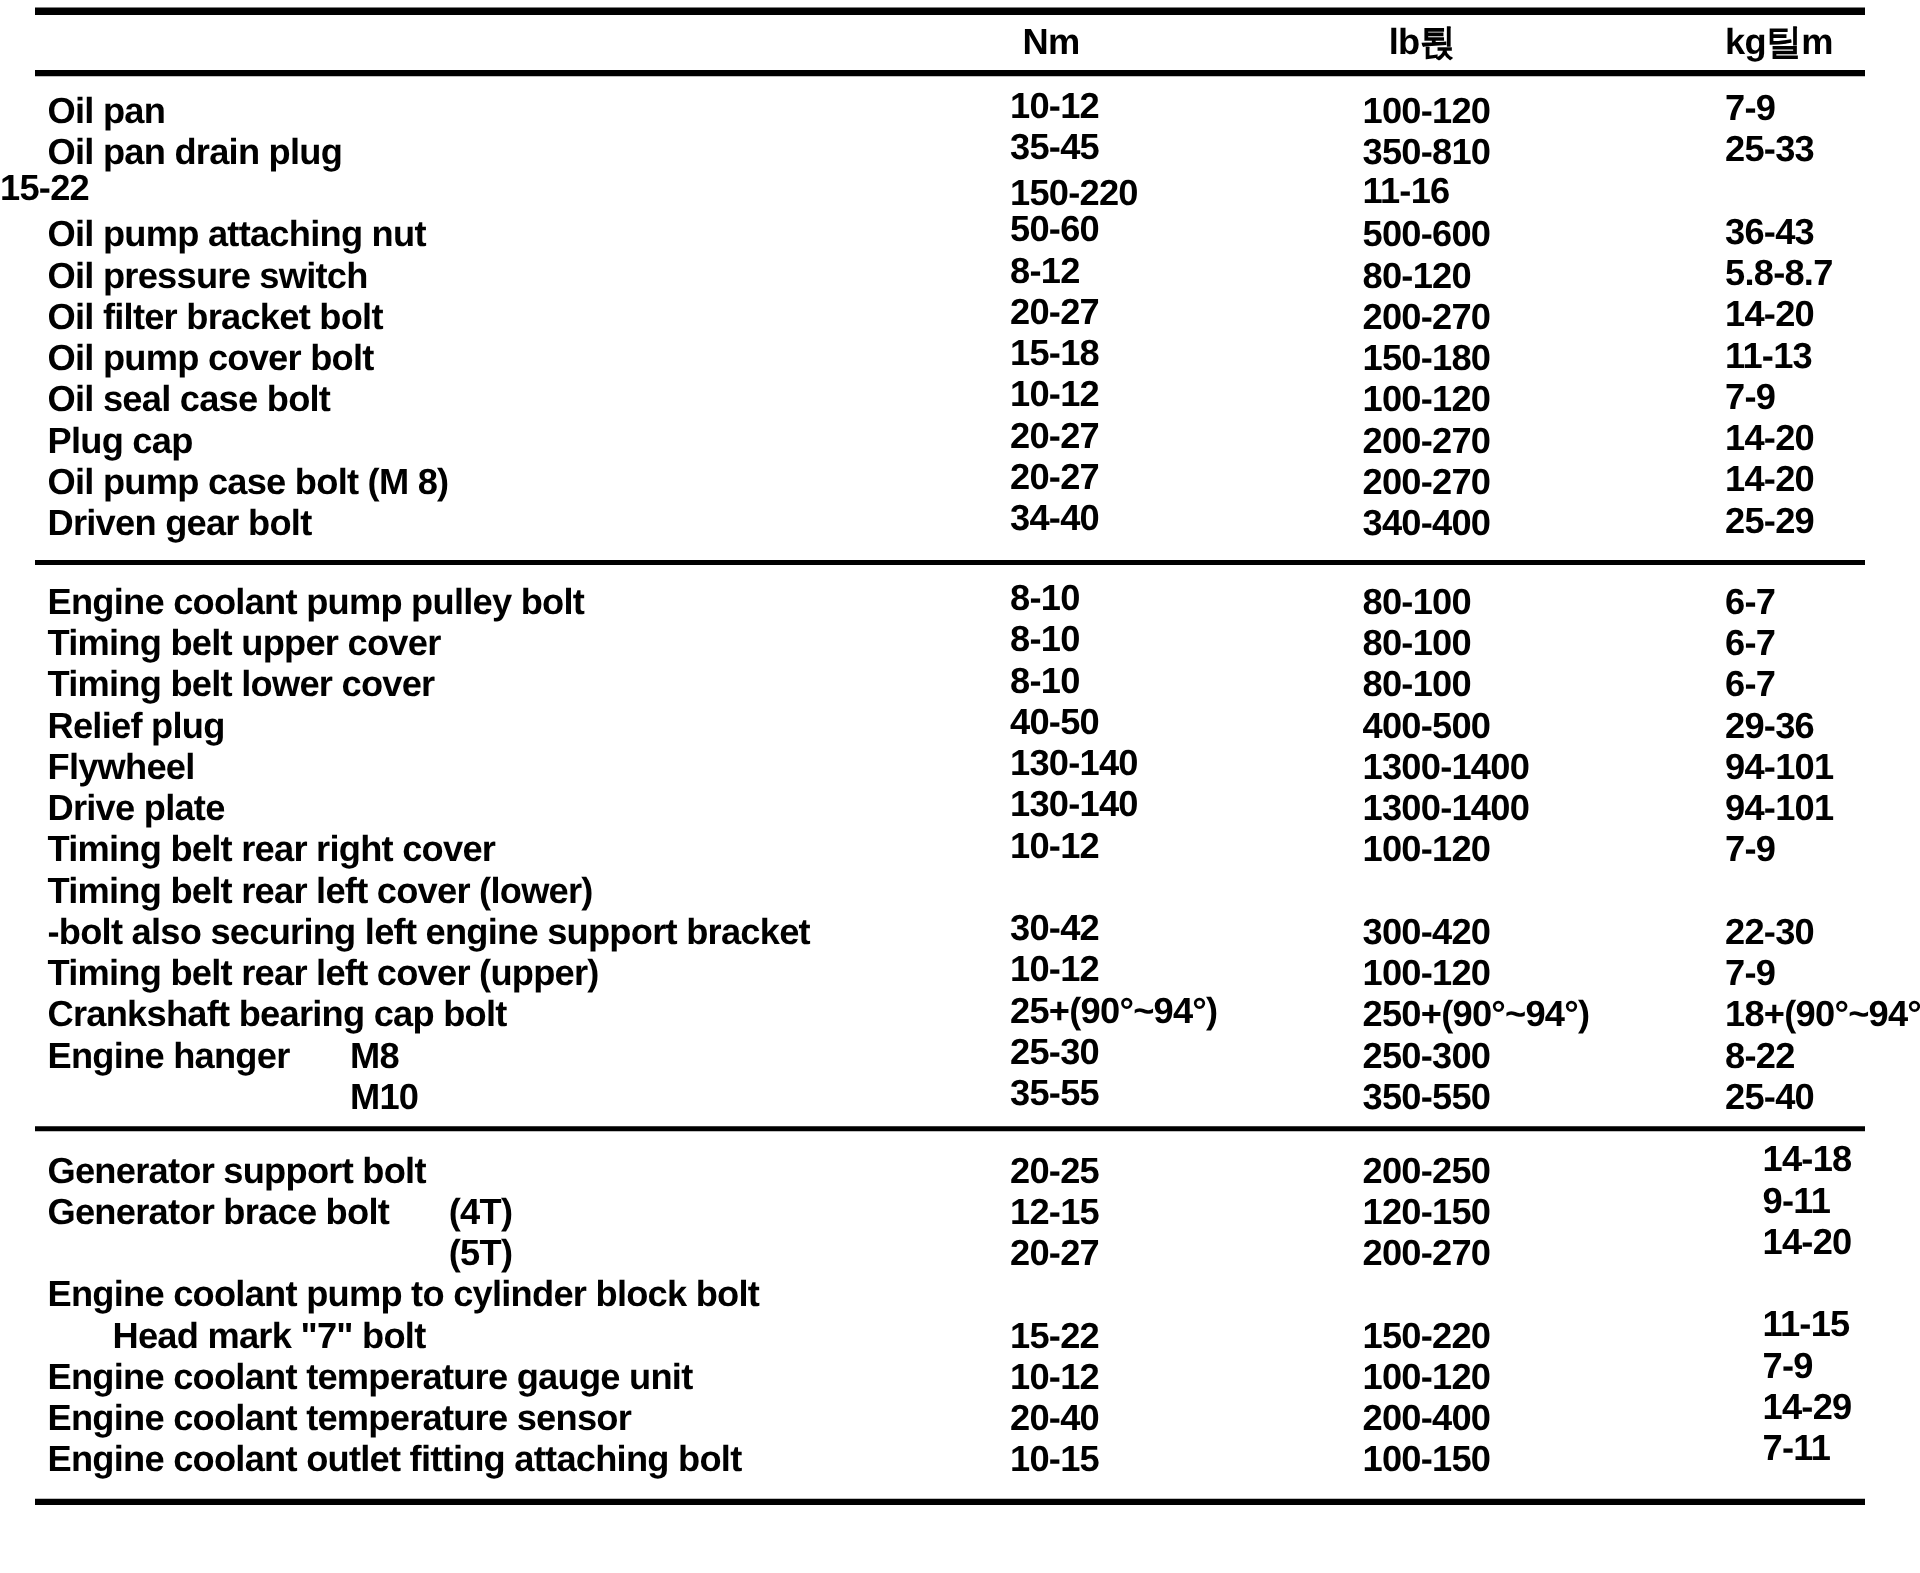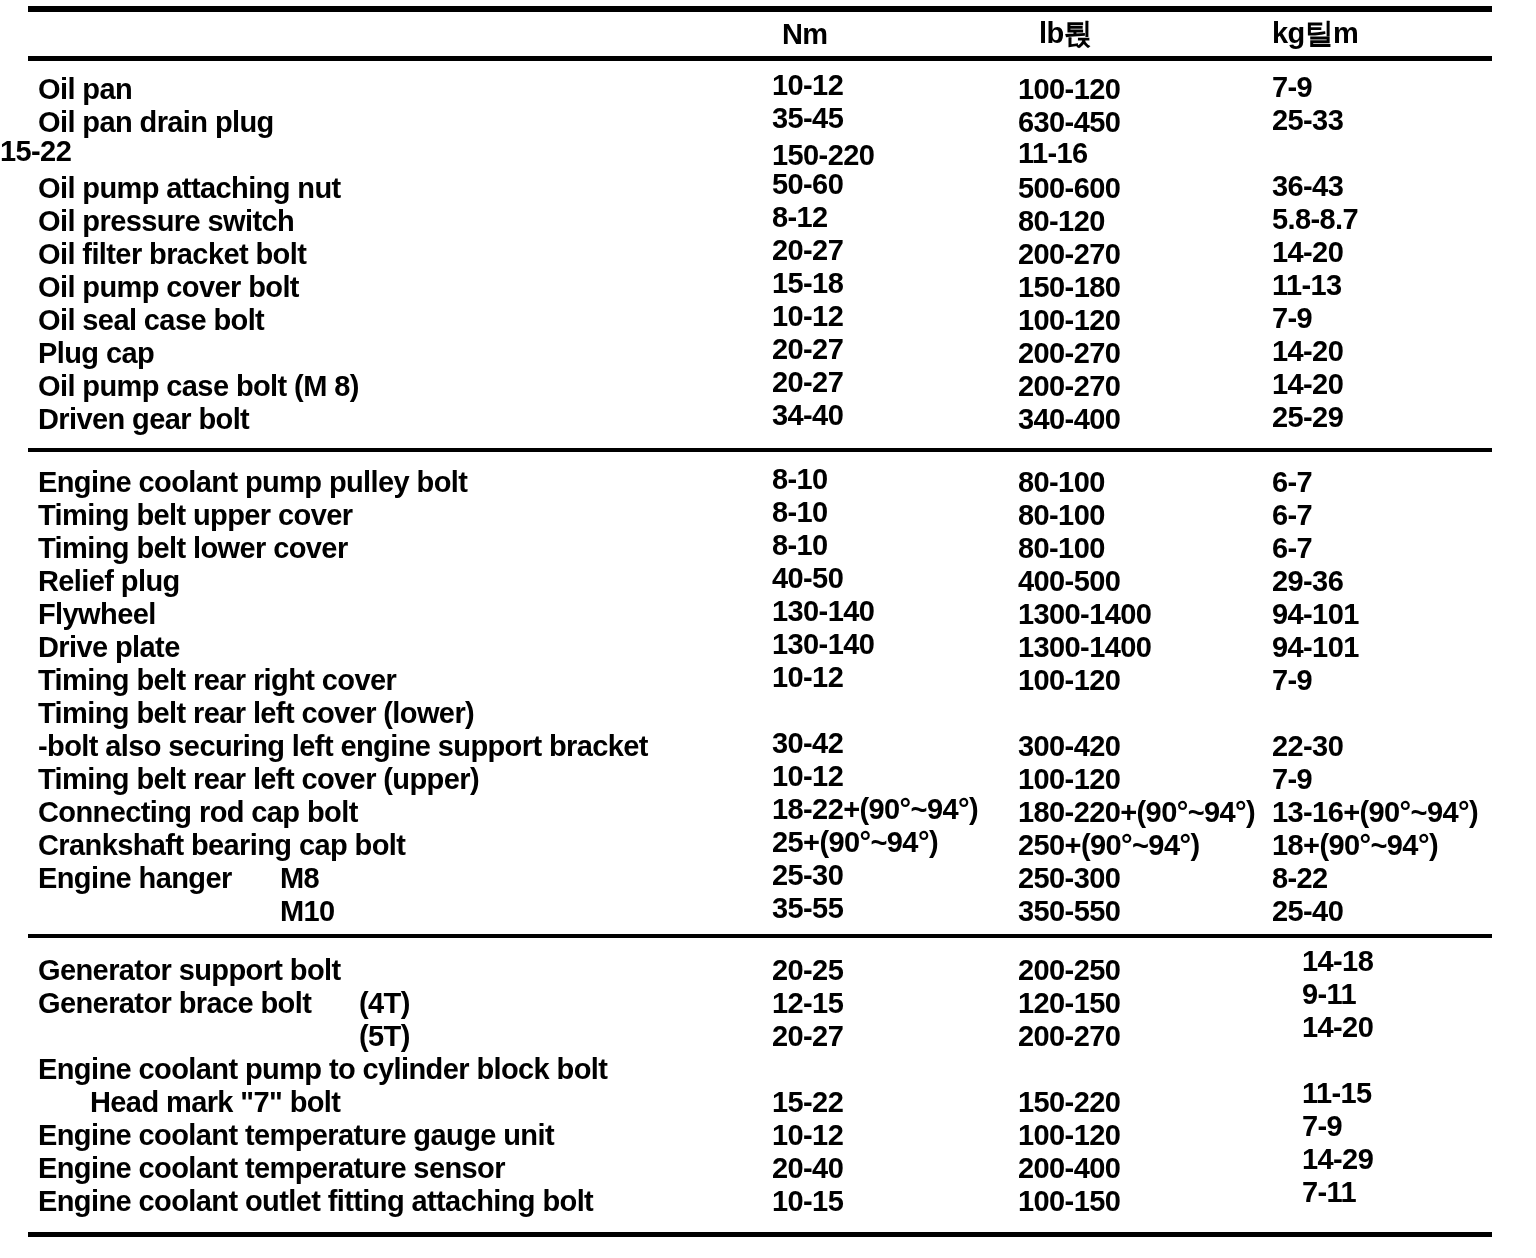--- a/index.html
+++ b/index.html
@@ -25,20 +25,21 @@
     background: #000000;
   }
   .rule-top    { height: 6px; margin-top: 6px; }
   .rule-head   { height: 5px; }
   .rule-sep    { height: 4px; }
   .rule-bottom { height: 5px; }
 
   .grid-cols {
     display: grid;
     grid-template-columns: 772px 246px 254px auto;
+    gap: 36px;
   }
   .header-row {
     height: 44px;
     align-items: center;
   }
   .header-row .cell-nm { padding-left: 10px; }
   .header-row .cell-lb { padding-left: 21px; }
 
   .section { position: relative; }
   .section.s1 { padding: 12px 0 12px 0; }
@@ -85,21 +86,21 @@
   <div class="section s1">
       <div class="row grid-cols">
         <div class="cell cell-label">Oil pan</div>
         <div class="cell cell-nm">10-12</div>
         <div class="cell cell-kg">100-120</div>
         <div class="cell cell-lb">7-9</div>
       </div>
       <div class="row grid-cols">
         <div class="cell cell-label">Oil pan drain plug</div>
         <div class="cell cell-nm">35-45</div>
-        <div class="cell cell-kg">630-450</div>
+        <div class="cell cell-kg">350-810</div>
         <div class="cell cell-lb">25-33</div>
       </div>
       <div class="row grid-cols">
         <div class="cell cell-nm">15-22</div>
         <div class="cell cell-kg">150-220</div>
         <div class="cell cell-lb">11-16</div>
       </div>
       <div class="row grid-cols">
         <div class="cell cell-label">Oil pump attaching nut</div>
         <div class="cell cell-nm">50-60</div>
@@ -205,26 +206,20 @@
         <div class="cell cell-label">-bolt also securing left engine support bracket</div>
         <div class="cell cell-nm">30-42</div>
         <div class="cell cell-kg">300-420</div>
         <div class="cell cell-lb">22-30</div>
       </div>
       <div class="row grid-cols">
         <div class="cell cell-label">Timing belt rear left cover (upper)</div>
         <div class="cell cell-nm">10-12</div>
         <div class="cell cell-kg">100-120</div>
         <div class="cell cell-lb">7-9</div>
-      </div>
-      <div class="row grid-cols">
-        <div class="cell cell-label">Connecting rod cap bolt</div>
-        <div class="cell cell-nm">18-22+(90°~94°)</div>
-        <div class="cell cell-kg">180-220+(90°~94°)</div>
-        <div class="cell cell-lb">13-16+(90°~94°)</div>
       </div>
       <div class="row grid-cols">
         <div class="cell cell-label">Crankshaft bearing cap bolt</div>
         <div class="cell cell-nm">25+(90°~94°)</div>
         <div class="cell cell-kg">250+(90°~94°)</div>
         <div class="cell cell-lb">18+(90°~94°)</div>
       </div>
       <div class="row grid-cols">
         <div class="cell cell-label">Engine hanger<span class="sub">M8</span></div>
         <div class="cell cell-nm">25-30</div>

